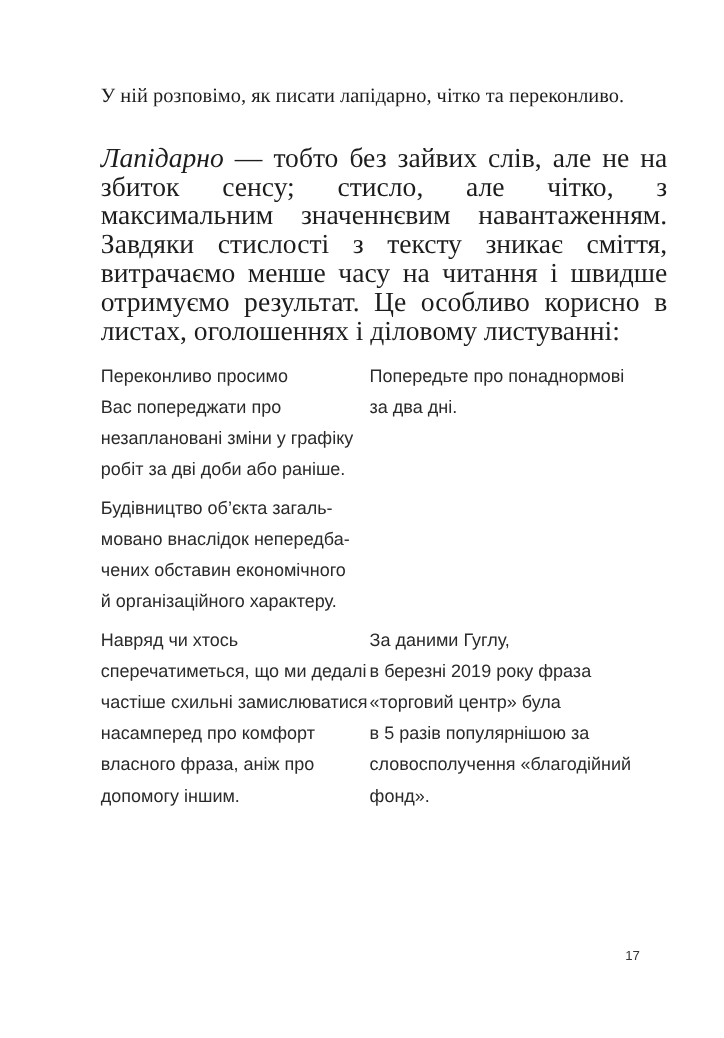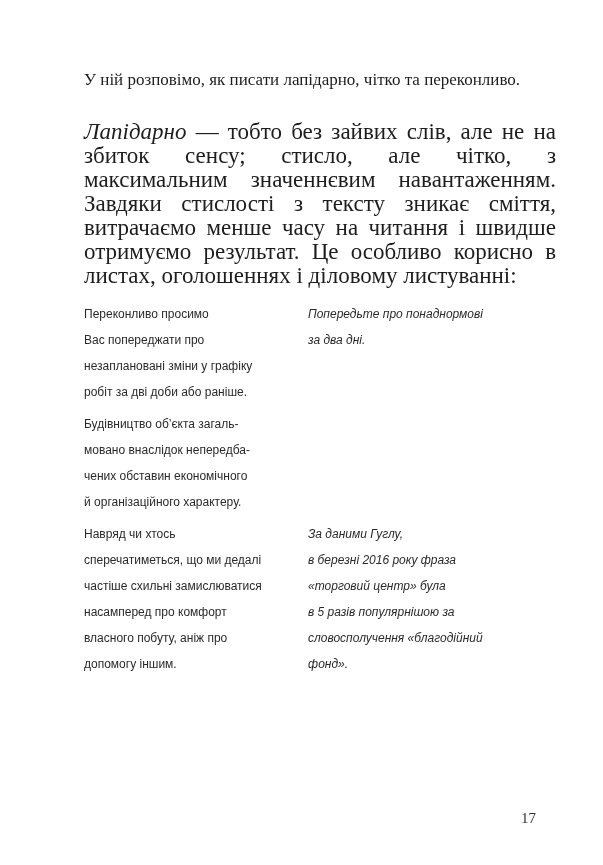--- a/index.html
+++ b/index.html
@@ -30,43 +30,42 @@
     line-height: 24px;
     text-align: justify;
     margin: 0 0 13px 0;
   }
   .term { font-style: italic; }
   .examples {
     display: flex;
     align-items: flex-start;
     margin: 0 0 14px 0;
     font-family: "Liberation Sans", sans-serif;
-    font-size: 12px;
+    font-size: 15px;
     line-height: 26px;
     color: #2a2a2a;
   }
   .examples .col {
     white-space: pre-line;
   }
   .examples .col.left {
     width: 224px;
     flex: 0 0 224px;
   }
   .examples .col.right {
     flex: 1 1 auto;
-    font-style: italic;
   }
   .examples.block-1 { margin-bottom: 6px; }
   .examples.block-2 { margin-bottom: 6px; align-items: flex-end; }
   .pagenum {
     position: absolute;
     left: 505px;
-    top: 810px;
-    font-family: Liberation Serif, serif;
-    font-size: 15px;
+    top: 791px;
+    font-family: Liberation Sans, sans-serif;
+    font-size: 11px;
     color: #333333;
   }
 </style>
 </head>
 <body>
 
 <div class="page">
 
   <p class="intro">У ній розповімо, як писати лапідарно, чітко та переконливо.</p>
 
@@ -88,24 +87,24 @@
 чених обставин економічного
 й організаційного характеру.</div>
   </div>
 
 
   <div class="examples block-3">
     <div class="col left">Навряд чи хтось
 сперечатиметься, що ми дедалі
 частіше схильні замислюватися
 насамперед про комфорт
-власного побуту, аніж про
+власного фраза, аніж про
 допомогу іншим.</div>
     <div class="col right">За даними Гуглу,
-в березні 2016 року фраза
+в березні 2019 року фраза
 «торговий центр» була
 в 5 разів популярнішою за
 словосполучення «благодійний
 фонд».</div>
   </div>
 
   <div class="pagenum">17</div>
 </div>
 
 </body></html>

